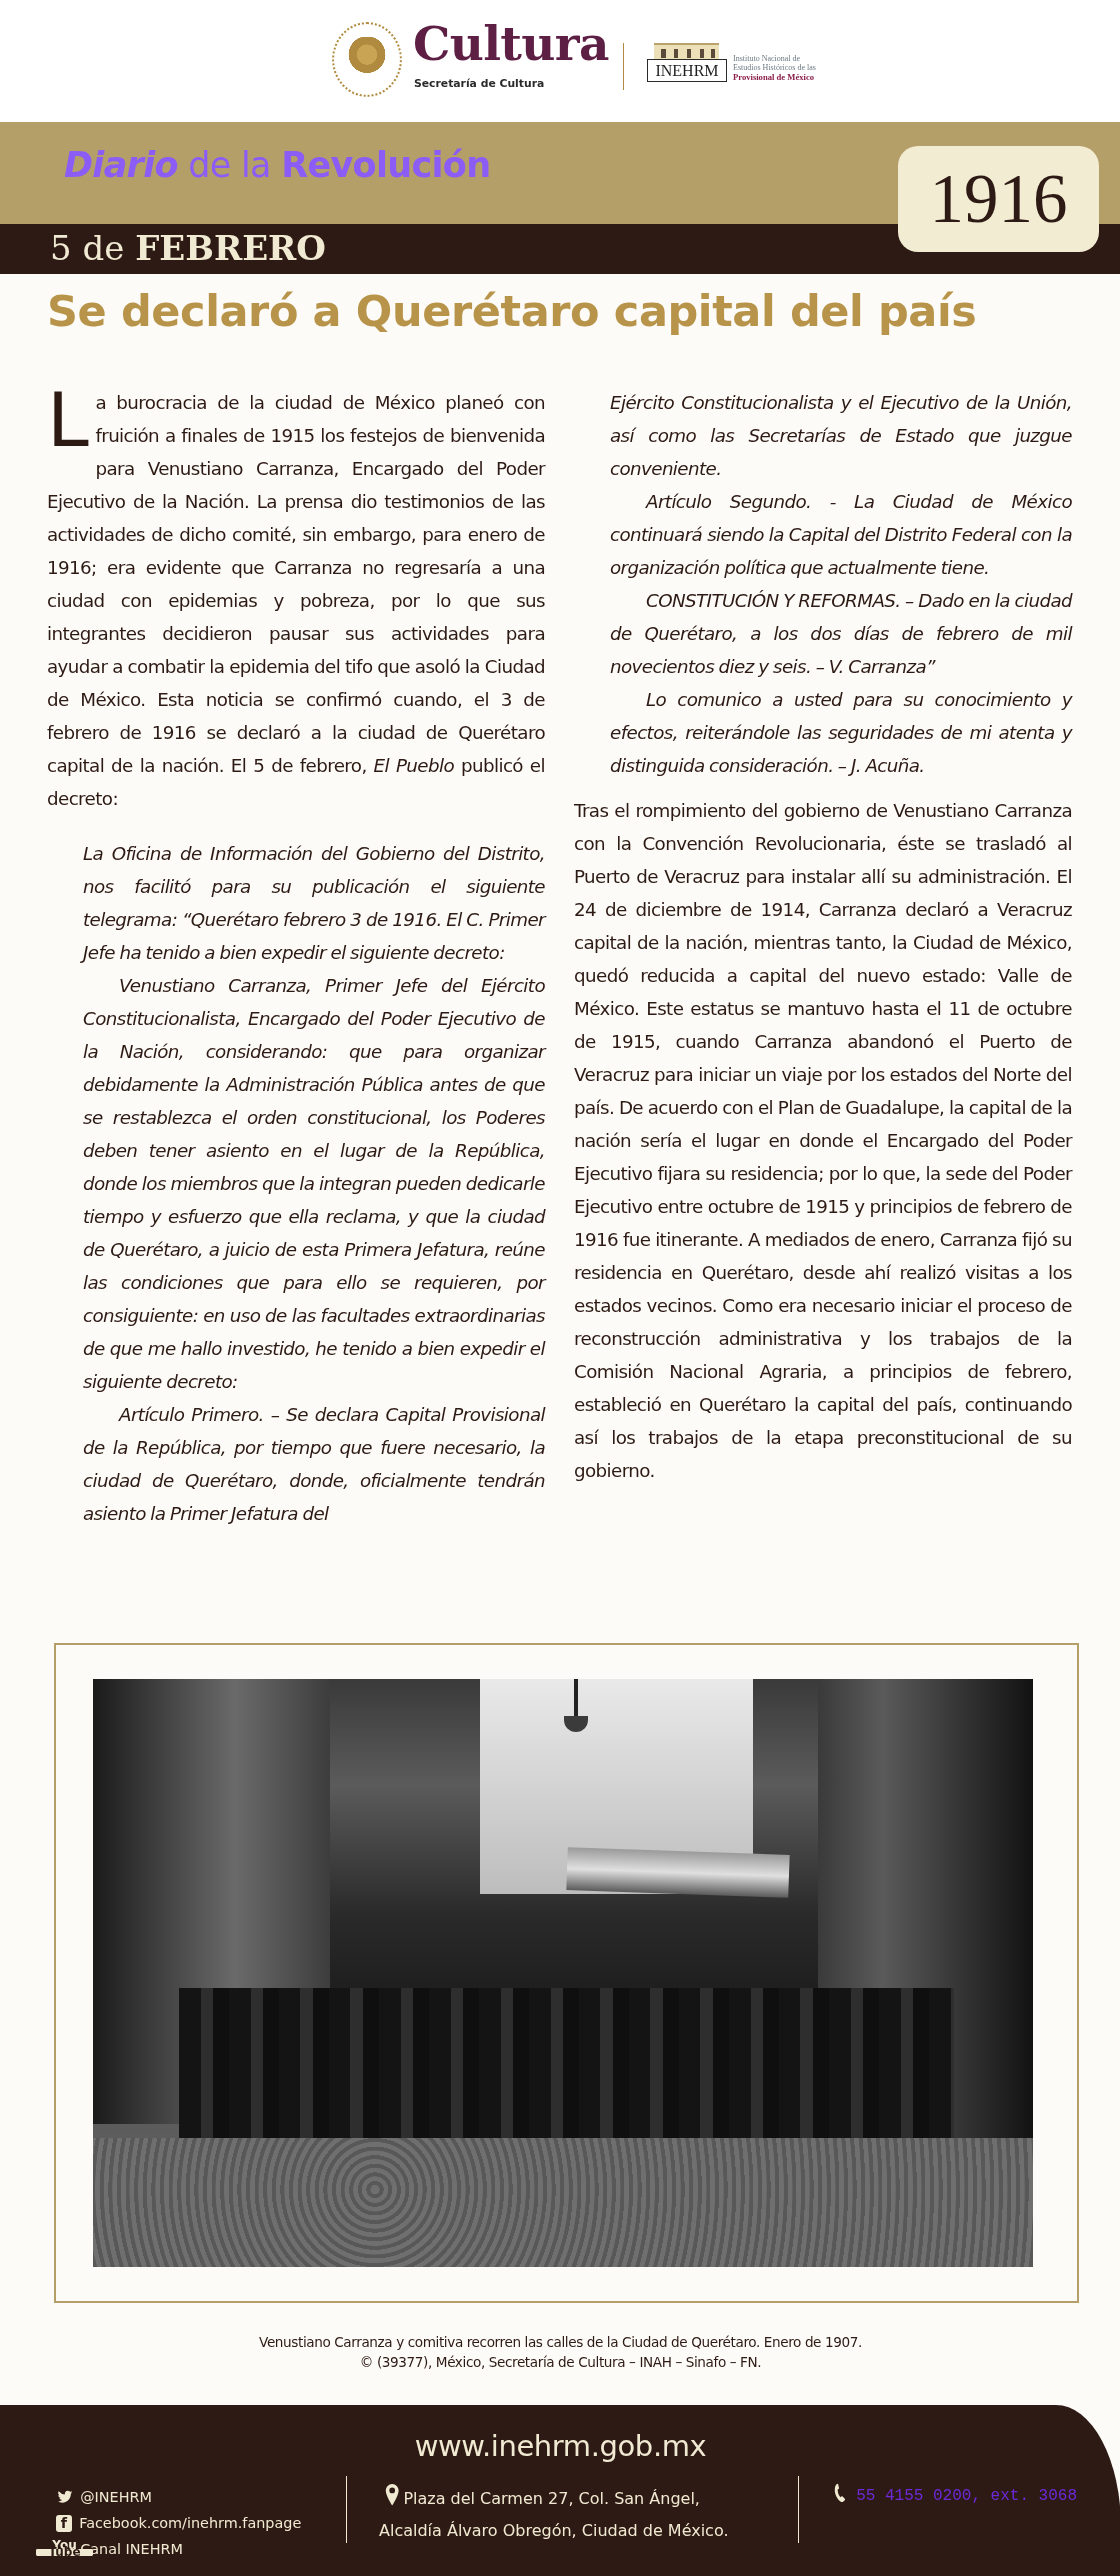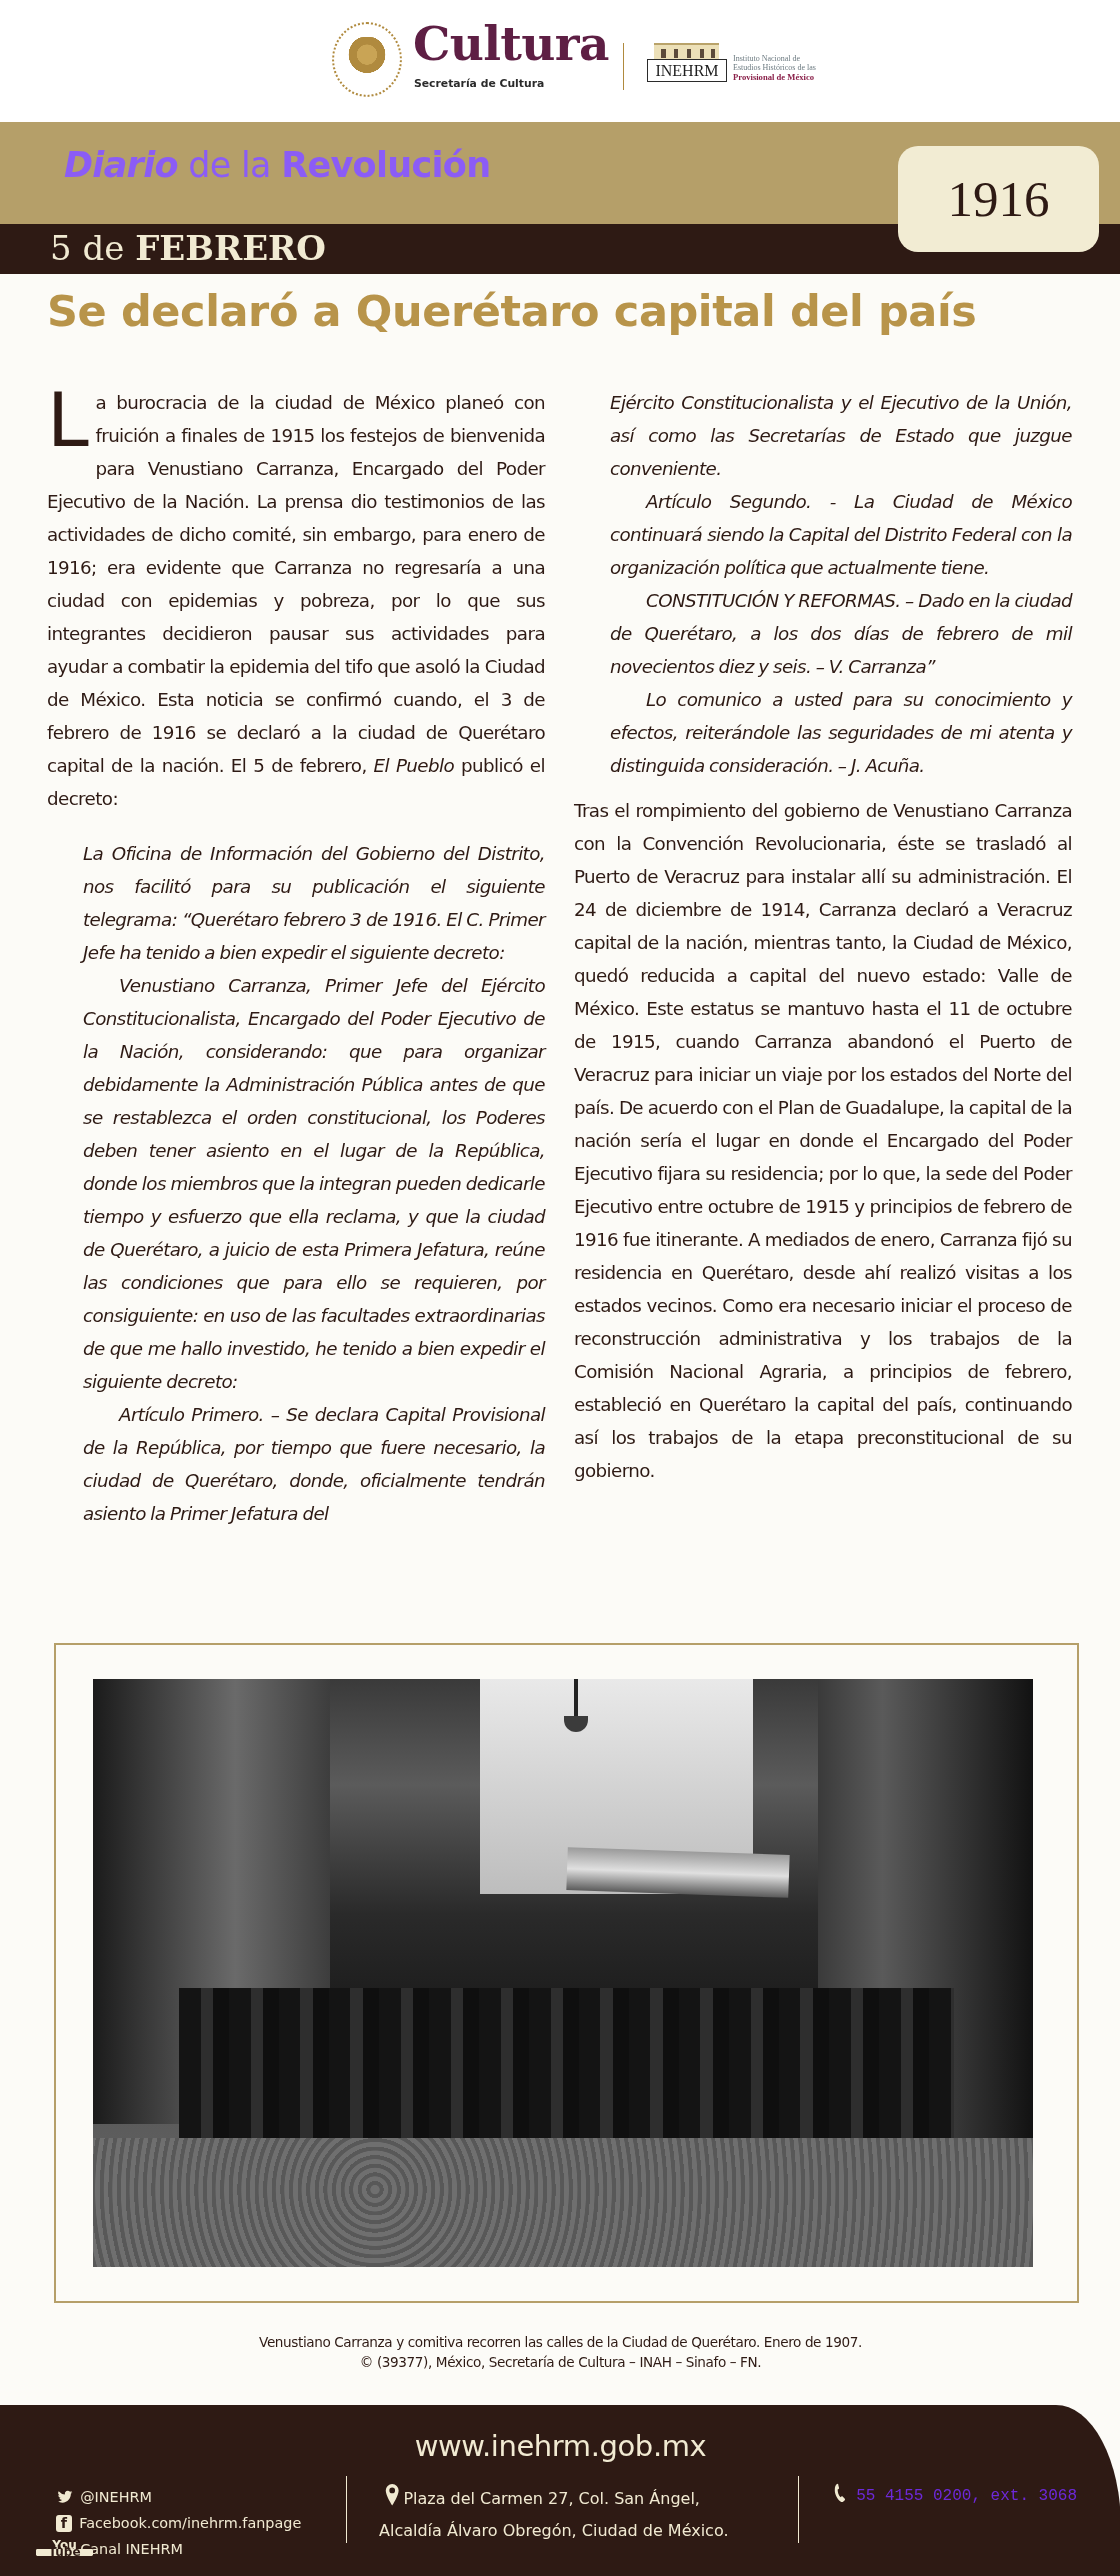--- a/index.html
+++ b/index.html
@@ -32,21 +32,21 @@
   .band-dark { position: absolute; left: 0; top: 224px; width: 1121px; height: 50px; background: #2e1a14; }
   .series-title { position: absolute; left: 64px; top: 148px; font-family: "DejaVu Sans", sans-serif; font-size: 35px;
           color: #8b5cf6; line-height: 1; letter-spacing: -0.7px; }
   .series-title .it { font-style: italic; font-weight: bold; }
   .series-title .lt { font-weight: normal; font-family: "DejaVu Sans", sans-serif; }
   .series-title .bd { font-weight: bold; }
   .date-line { position: absolute; left: 50px; top: 228px; font-family: "DejaVu Serif", serif; font-size: 34px; color: #f1ead2; line-height: 1.2; }
   .date-line .bd { font-weight: bold; }
   .year-badge { position: absolute; left: 898px; top: 146px; width: 201px; height: 106px; background: #f2ecd3;
           border-radius: 20px; display: flex; align-items: center; justify-content: center;
-          font-family: "Liberation Serif", serif; font-size: 51px; color: #2e1a14; line-height: 1; }
+          font-family: "Liberation Serif", serif; font-size: 69px; color: #2e1a14; line-height: 1; }
 
   
   .headline { position: absolute; left: 47px; top: 286px; font-family: "DejaVu Sans", sans-serif; font-weight: bold;
           font-size: 43px; color: #b8944a; letter-spacing: -0.4px; line-height: 1.2; }
 
   
   .col { position: absolute; font-family: "DejaVu Sans", sans-serif; font-size: 18.3px; line-height: 33px; color: #2e1a14;
          text-align: justify; hyphens: auto; letter-spacing: -0.6px; word-spacing: -0.7px; }
   .col p { margin: 0; }
   .col-left { left: 47px; top: 386px; width: 498px; }

